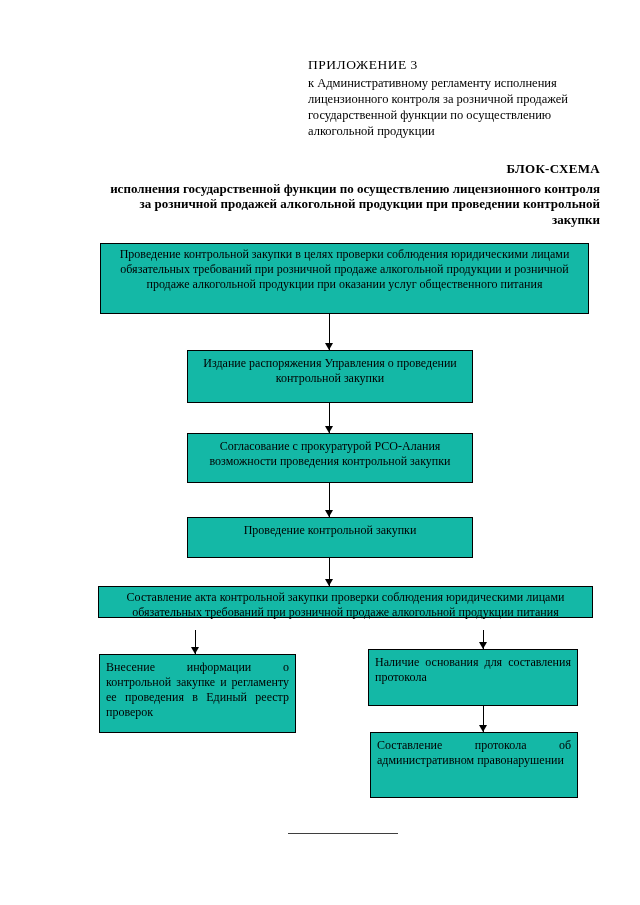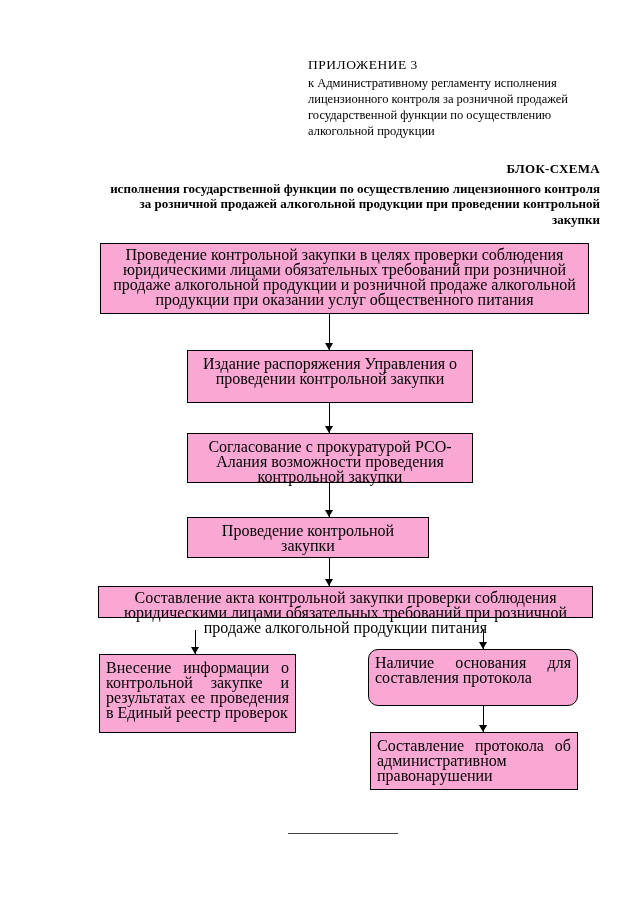--- a/index.html
+++ b/index.html
@@ -42,36 +42,36 @@
     font-size: 13px;
     line-height: 15.5px;
   }
   .schema-title { margin-bottom: 4px; letter-spacing: 0.3px; }
 
   
   .fbox {
     position: absolute;
     box-sizing: border-box;
     border: 1px solid #000000;
-    background: #f9a8d4;
+    background: #14b8a6;
     padding: 3px 6px 2px 6px;
-    font-size: 16px;
+    font-size: 12px;
     line-height: 15px;
   }
   .center  { text-align: center; }
   .justify { text-align: justify; }
 
   .box-purpose   { left: 100px; top: 243px; width: 489px; height: 71px; }
   .box-order     { left: 187px; top: 350px; width: 286px; height: 53px; padding-top: 5px; }
   .box-approval  { left: 187px; top: 433px; width: 286px; height: 50px; padding-top: 5px; }
-  .box-conduct   { left: 187px; top: 517px; width: 242px; height: 41px; padding-top: 5px; }
+  .box-conduct   { left: 187px; top: 517px; width: 286px; height: 41px; padding-top: 5px; }
   .box-act       { left:  98px; top: 586px; width: 495px; height: 32px; }
   .box-registry  { left:  99px; top: 654px; width: 197px; height: 79px; padding-top: 5px; }
-  .box-grounds   { left: 368px; top: 649px; width: 210px; height: 57px; padding-top: 5px; border-radius: 10px; }
-  .box-protocol  { left: 370px; top: 732px; width: 208px; height: 58px; padding-top: 5px; font-family: Liberation Serif, serif; }
+  .box-grounds   { left: 368px; top: 649px; width: 210px; height: 57px; padding-top: 5px; }
+  .box-protocol  { left: 370px; top: 732px; width: 208px; height: 66px; padding-top: 5px; font-family: Liberation Serif, serif; }
 
   
   .arrow {
     position: absolute;
     width: 1px;
     background: #000000;
   }
   .arrow::after {
     content: "";
     position: absolute;
@@ -148,21 +148,21 @@
     <div class="arrow arrow-4"></div>
 
     <div class="fbox center box-act">
       <span>Составление акта контрольной закупки  проверки соблюдения юридическими лицами обязательных требований при розничной продаже алкогольной продукции питания</span>
     </div>
 
     <div class="arrow arrow-5"></div>
     <div class="arrow arrow-6"></div>
 
     <div class="fbox justify box-registry">
-      <span>Внесение информации о контрольной закупке и результатах ее проведения в Единый реестр проверок</span>
+      <span>Внесение информации о контрольной закупке и регламенту ее проведения в Единый реестр проверок</span>
     </div>
 
     <div class="fbox justify box-grounds">
       <span>Наличие основания для составления протокола</span>
     </div>
 
     <div class="arrow arrow-7"></div>
 
     <div class="fbox justify box-protocol">
       <span>Составление протокола об административном правонарушении</span>

